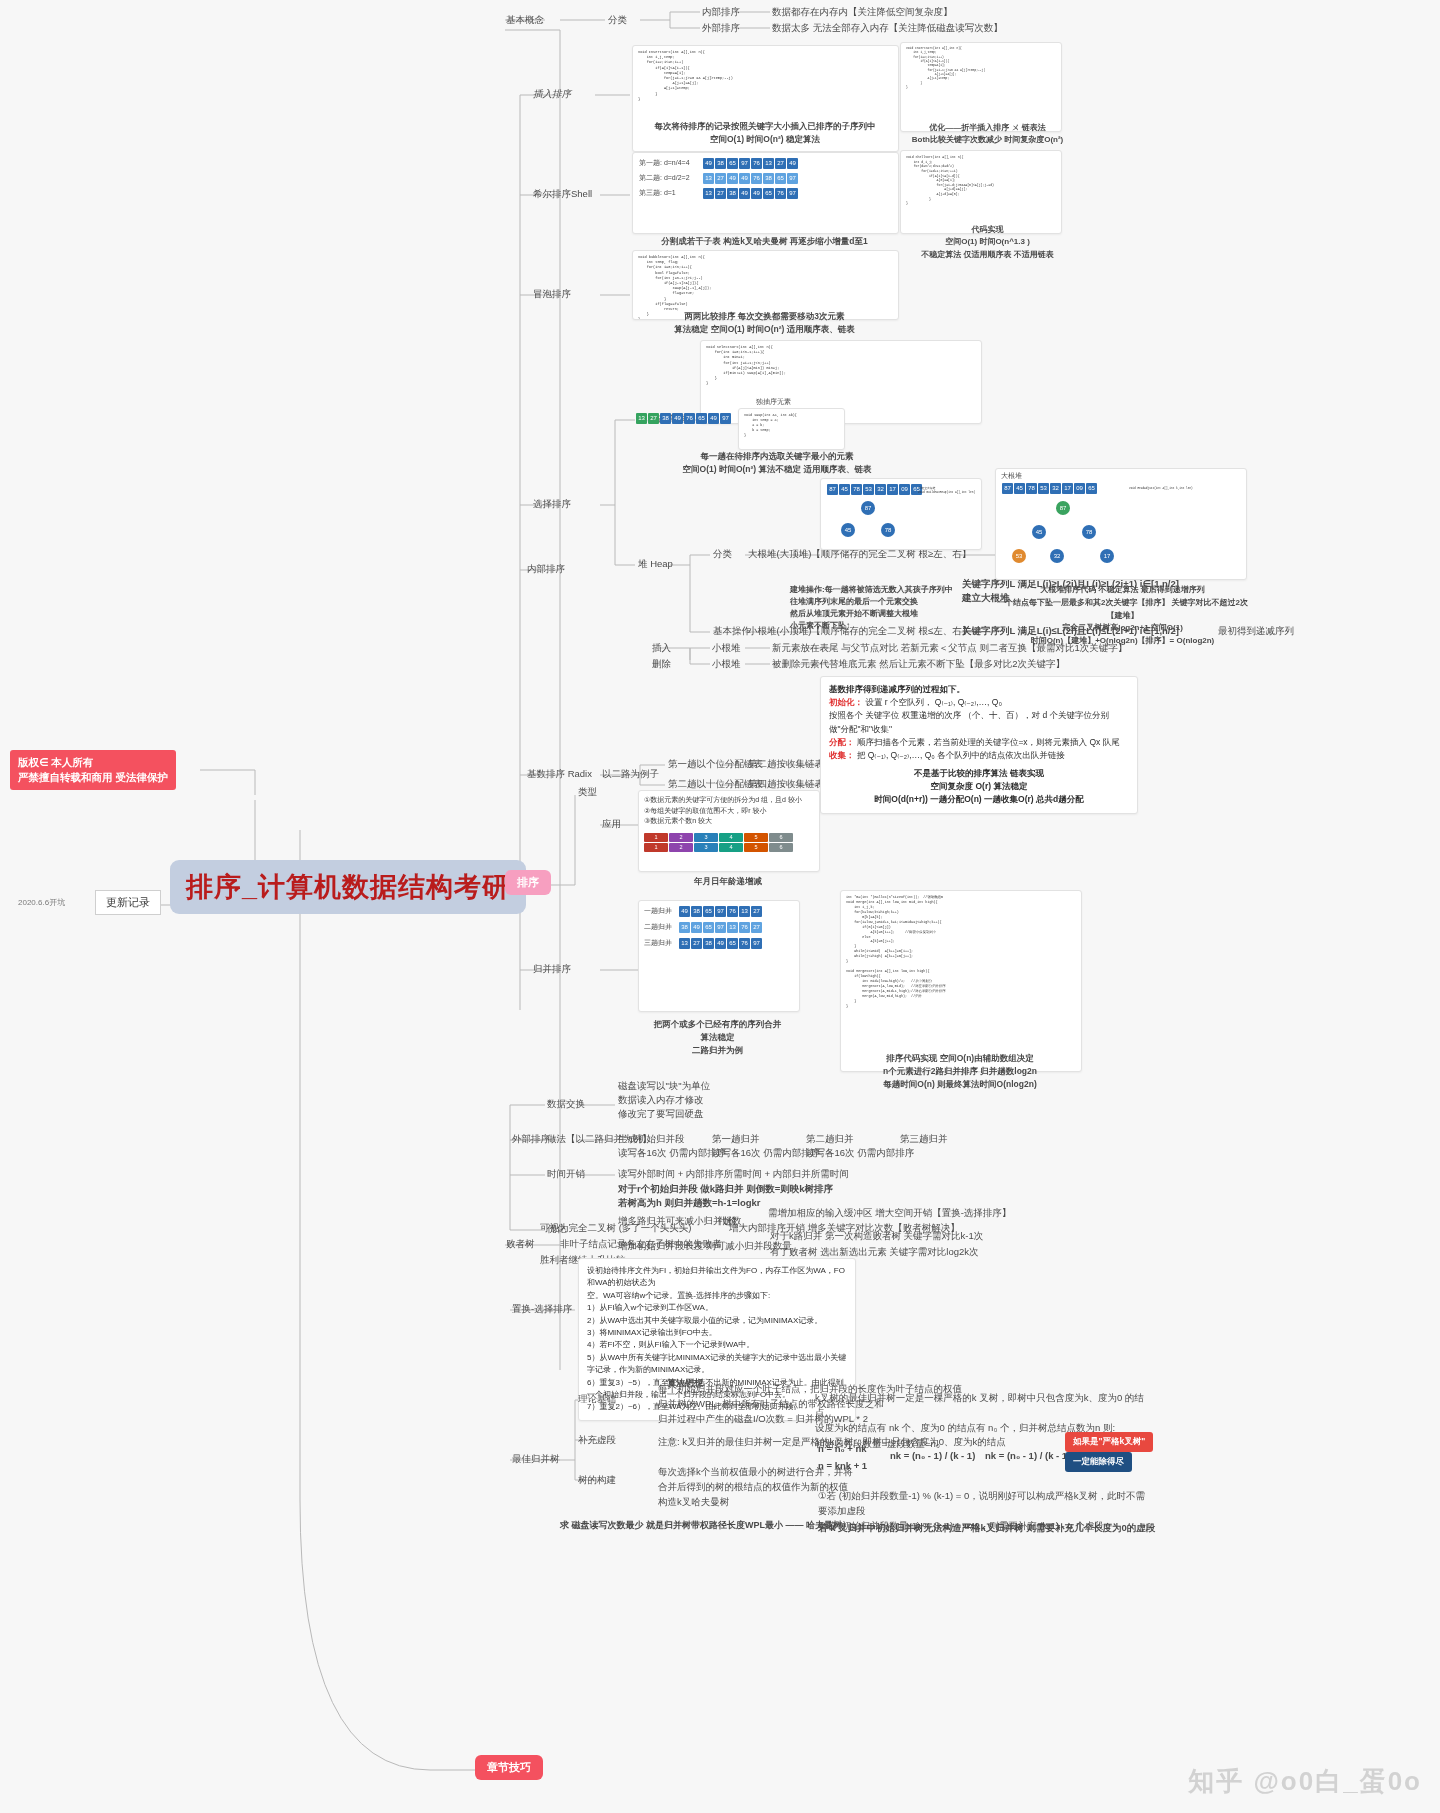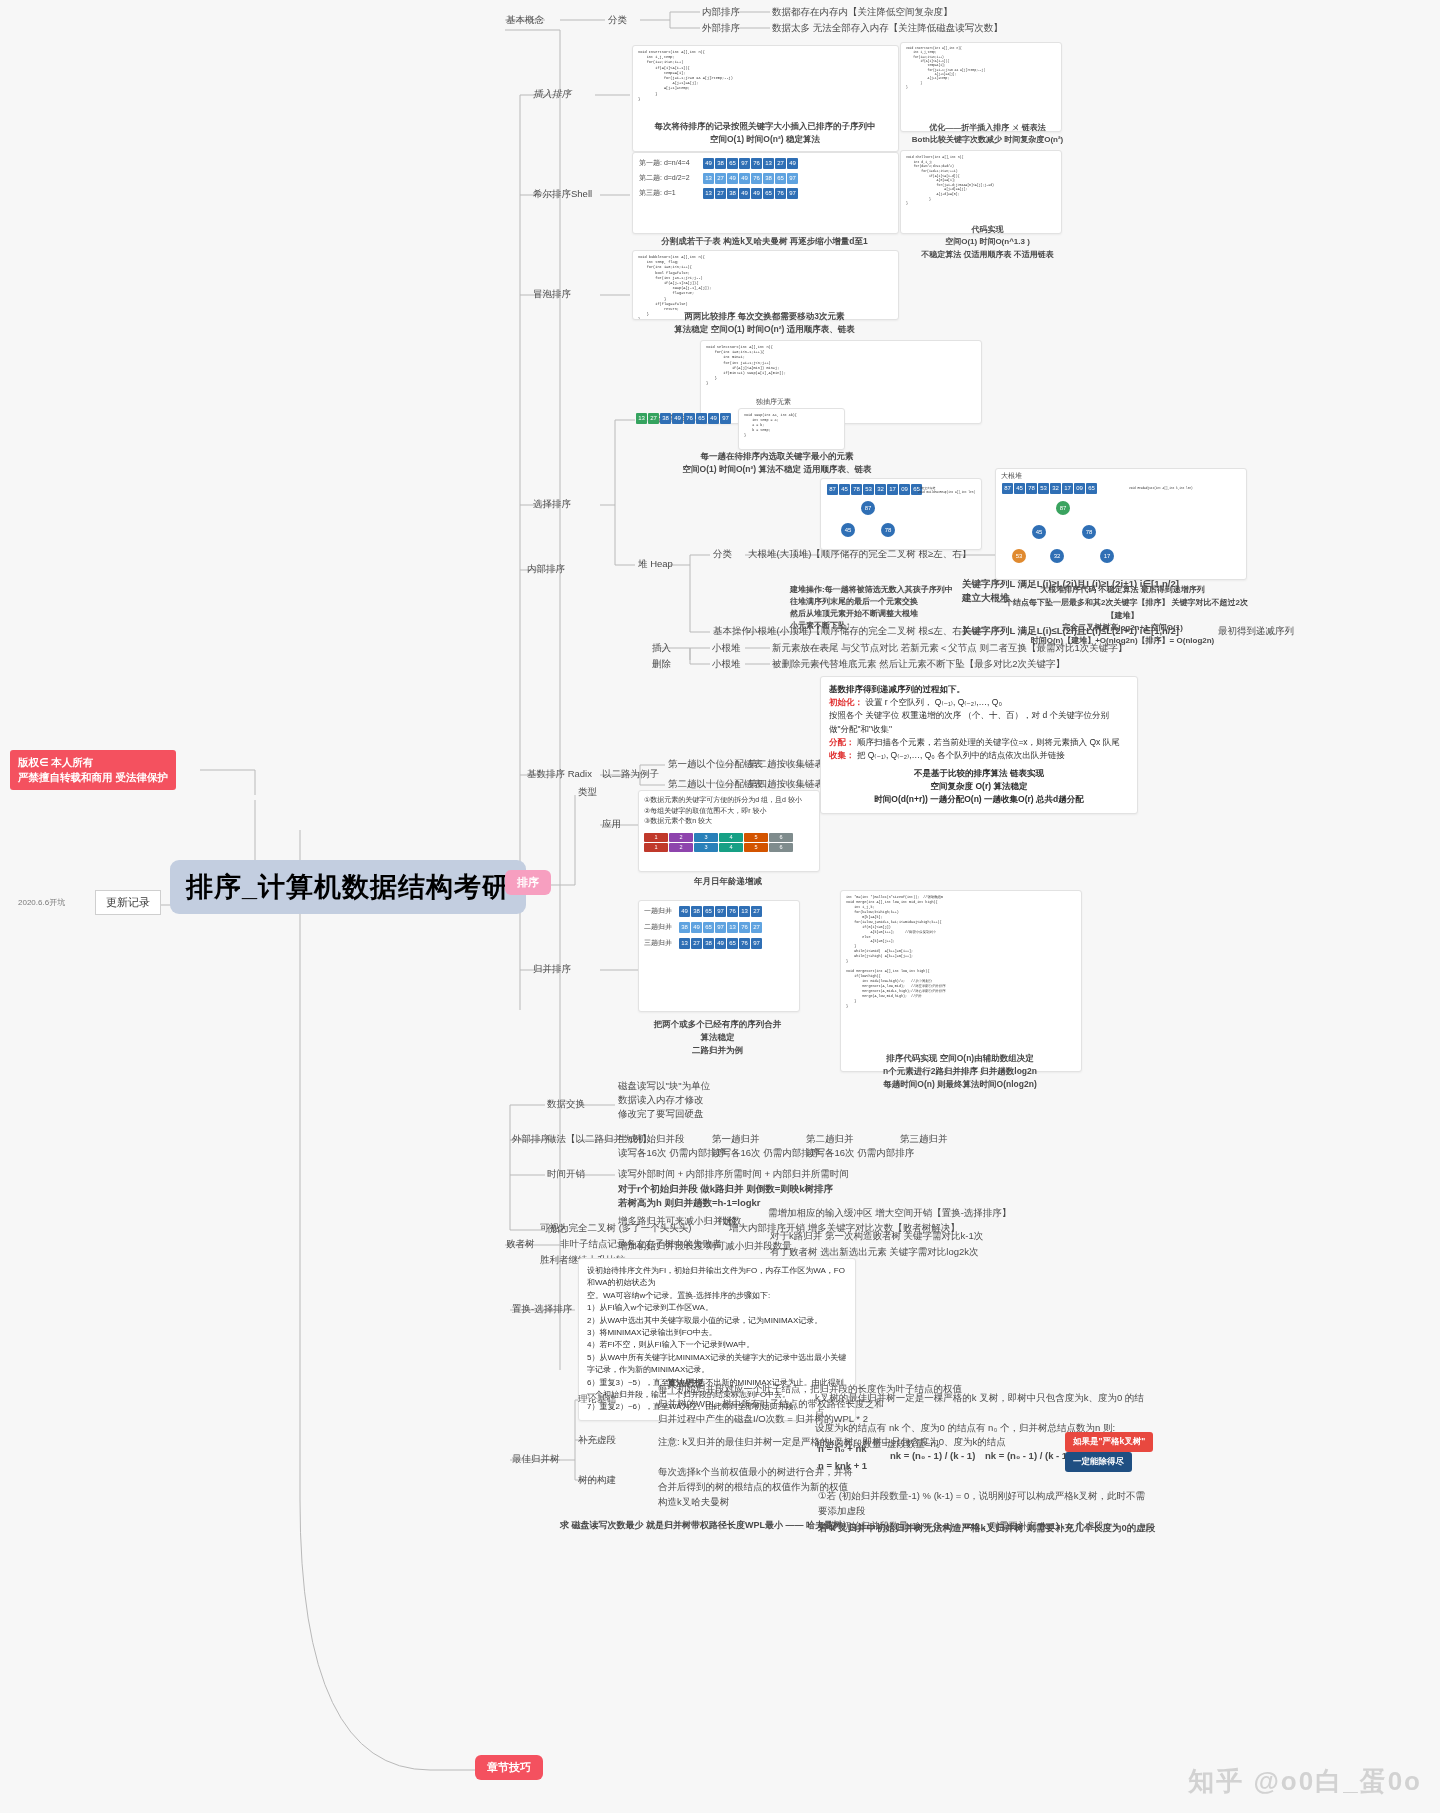--- a/index.html
+++ b/index.html
@@ -16,21 +16,21 @@
   .node{position:absolute;white-space:nowrap;}
   
   .t{font-size:9.5px;line-height:1.25;color:#4a4a4a;}
   .t.b{font-weight:bold;}
   .t.sm{font-size:8px;}
   .t.xs{font-size:7px;}
   .t.gray{color:#7b7b7b;}
 
   
   .central{
-    background:#c3cee0;color:#000000;
+    background:#c3cee0;color:#b91c1c;
     font-size:27px;font-weight:bold;
     padding:9px 16px;border-radius:9px;
     letter-spacing:1px;
   }
   
   .copyright{
     background:#f4515f;color:#fff;
     font-size:10.5px;line-height:1.45;font-weight:bold;
     padding:5px 8px;border-radius:3px;
   }

